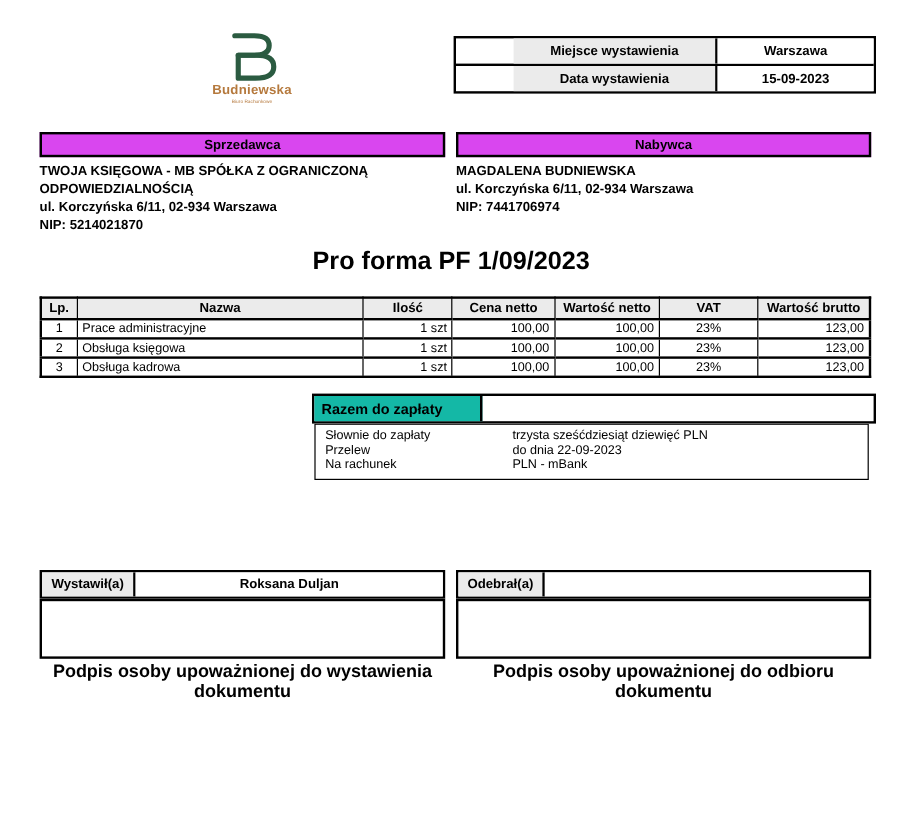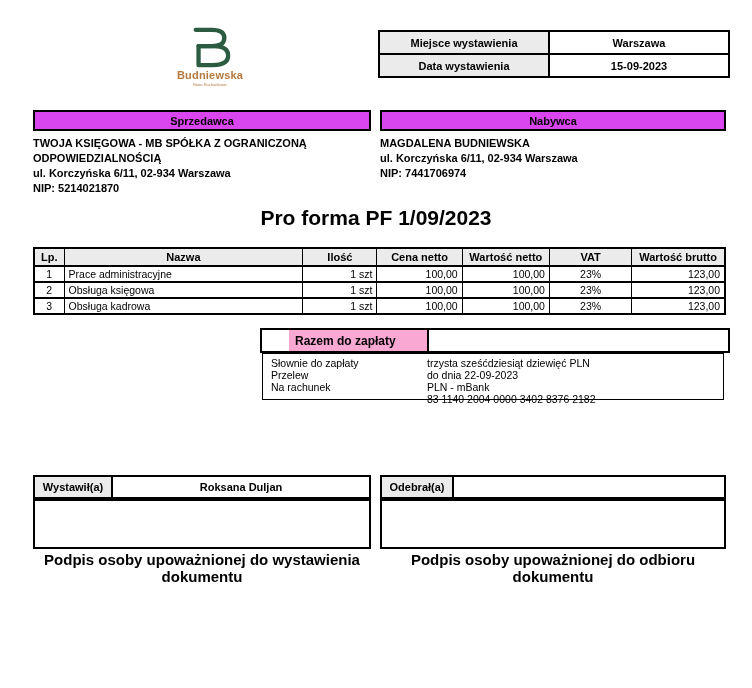--- a/index.html
+++ b/index.html
@@ -10,21 +10,21 @@
   .abs{position:absolute;}
 
   
   .logo{left:170px;top:26px;width:80px;text-align:center;}
   .logo svg{display:block;margin:0 auto;}
   .brand{font-size:11px;font-weight:bold;color:#b5793d;letter-spacing:.2px;margin-top:1px;}
   .tagline{font-size:4px;color:#b5793d;margin-top:1px;}
 
   
   .issue{left:378px;top:30px;width:348px;border:2px solid #000;}
-  .issue .row{display:flex;height:21px;}
+  .issue .row{display:flex;height:21px;padding-left:48px;}
   .issue .row + .row{border-top:2px solid #000;}
   .issue .lbl{width:168px;border-right:2px solid #000;background:#ebebeb;}
   .issue .val{flex:1;background:#fff;}
   .issue .lbl,.issue .val{display:flex;align-items:center;justify-content:center;font-size:11px;font-weight:bold;}
 
   
   .partyhdr{height:17px;border:2px solid #000;background:#d946ef;display:flex;align-items:center;justify-content:center;font-size:11px;font-weight:bold;}
   .party-lines{font-size:11px;font-weight:bold;line-height:15px;}
 
   
@@ -33,21 +33,21 @@
   
   table.items{left:33px;top:247px;width:693px;border-collapse:collapse;table-layout:fixed;position:absolute;}
   table.items{border:2px solid #000;}
   table.items th{background:#ebebeb;font-size:11px;font-weight:bold;height:16px;border:1px solid #000;border-bottom:2px solid #000;text-align:center;padding:0 3px;}
   table.items td{font-size:10.5px;height:14px;border:1px solid #000;padding:0 4px;background:#fff;white-space:nowrap;overflow:hidden;}
   table.items tr + tr td{border-top:2px solid #000;}
   .ta-l{text-align:left;} .ta-r{text-align:right;} .ta-c{text-align:center;}
 
   
   .totalrow{left:260px;top:328px;width:466px;height:21px;border:2px solid #000;display:flex;}
-  .totalrow .tlbl{width:132px;border-right:2px solid #000;background:#f9a8d4;display:flex;align-items:center;padding-left:6px;font-size:12px;font-weight:bold;margin-left:27px;}
+  .totalrow .tlbl{width:132px;border-right:2px solid #000;background:#14b8a6;display:flex;align-items:center;padding-left:6px;font-size:12px;font-weight:bold;}
   .totalrow .tval{flex:1;background:#fff;display:flex;align-items:center;justify-content:flex-end;padding-right:6px;font-size:12px;font-weight:bold;}
   .paybox{left:262px;top:353px;width:462px;height:47px;border:1px solid #000;background:#fff;padding-top:3px;box-sizing:border-box;}
   .paybox .prow{display:flex;line-height:12px;font-size:10.5px;}
   .paybox .plbl{width:164px;padding-left:8px;box-sizing:border-box;}
   .paybox .pval{flex:1;}
 
   
   .sighdr{height:20px;border:2px solid #000;display:flex;}
   .sighdr .slbl{border-right:2px solid #000;background:#ebebeb;display:flex;align-items:center;justify-content:center;font-size:11px;font-weight:bold;padding:0 4px;box-sizing:border-box;}
   .sighdr .sname{flex:1;background:#fff;display:flex;align-items:center;justify-content:center;font-size:11px;font-weight:bold;}
@@ -157,24 +157,20 @@
       <div class="pval">trzysta sześćdziesiąt dziewięć PLN</div>
     </div>
     <div class="prow">
       <div class="plbl">Przelew</div>
       <div class="pval">do dnia 22-09-2023</div>
     </div>
     <div class="prow">
       <div class="plbl">Na rachunek</div>
       <div class="pval">PLN - mBank</div>
     </div>
-    <div class="prow">
-      <div class="plbl"></div>
-      <div class="pval">83 1140 2004 0000 3402 8376 2182</div>
-    </div>
   </div>
 
   <div class="abs sighdr" style="left:33px;top:475px;width:334px;">
     <div class="slbl" style="width:78px;">Wystawił(a)</div>
     <div class="sname">Roksana Duljan</div>
   </div>
   <div class="abs sigbox" style="left:33px;top:499px;width:334px;height:46px;"></div>
   <div class="abs sigcap" style="left:33px;top:551px;width:338px;">Podpis osoby upoważnionej do wystawienia dokumentu</div>
 
   <div class="abs sighdr" style="left:380px;top:475px;width:342px;">

